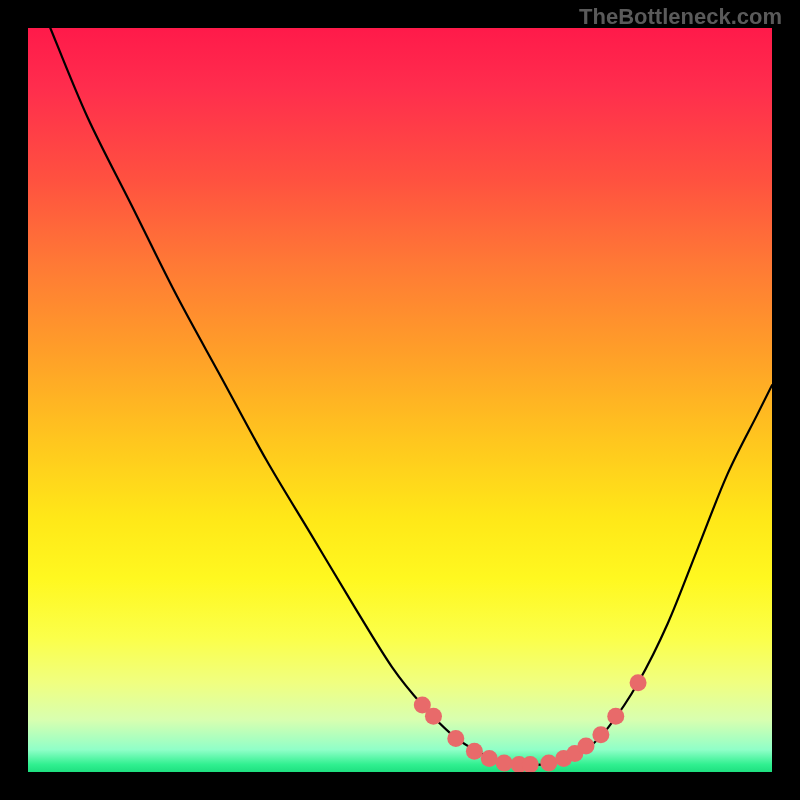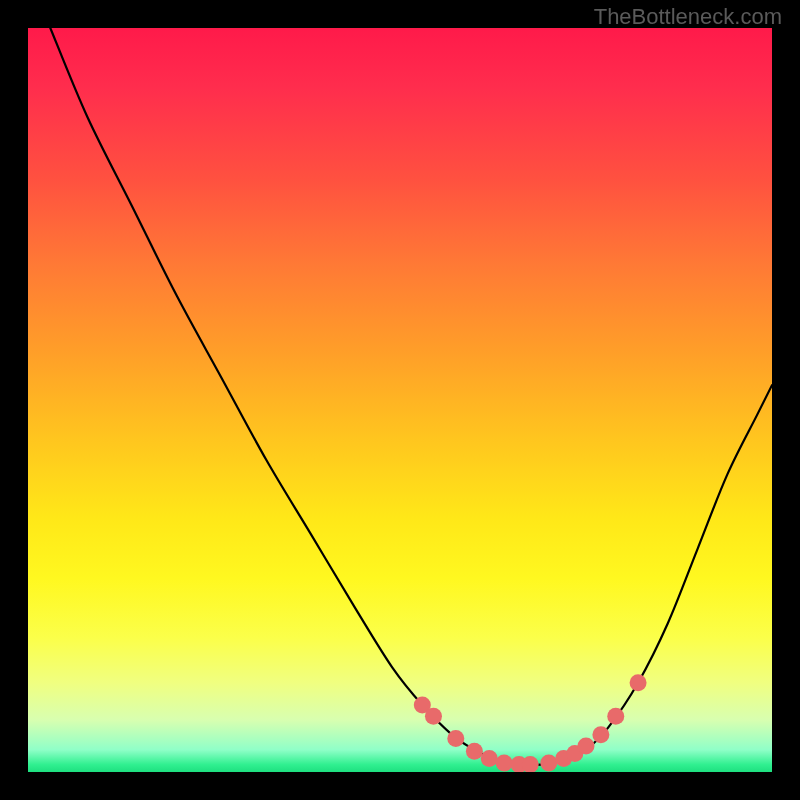--- a/index.html
+++ b/index.html
@@ -9,21 +9,21 @@
     background: #000;
     position: relative;
     font-family: Arial, sans-serif;
   }
   .watermark {
     position: absolute;
     top: 4px;
     right: 18px;
     color: #5a5a5a;
     font-size: 22px;
-    font-weight: 400;
+    font-weight: 700;
     z-index: 10;
   }
   .plot-area {
     position: absolute;
     top: 28px;
     left: 28px;
     width: 744px;
     height: 744px;
     overflow: hidden;
   }

